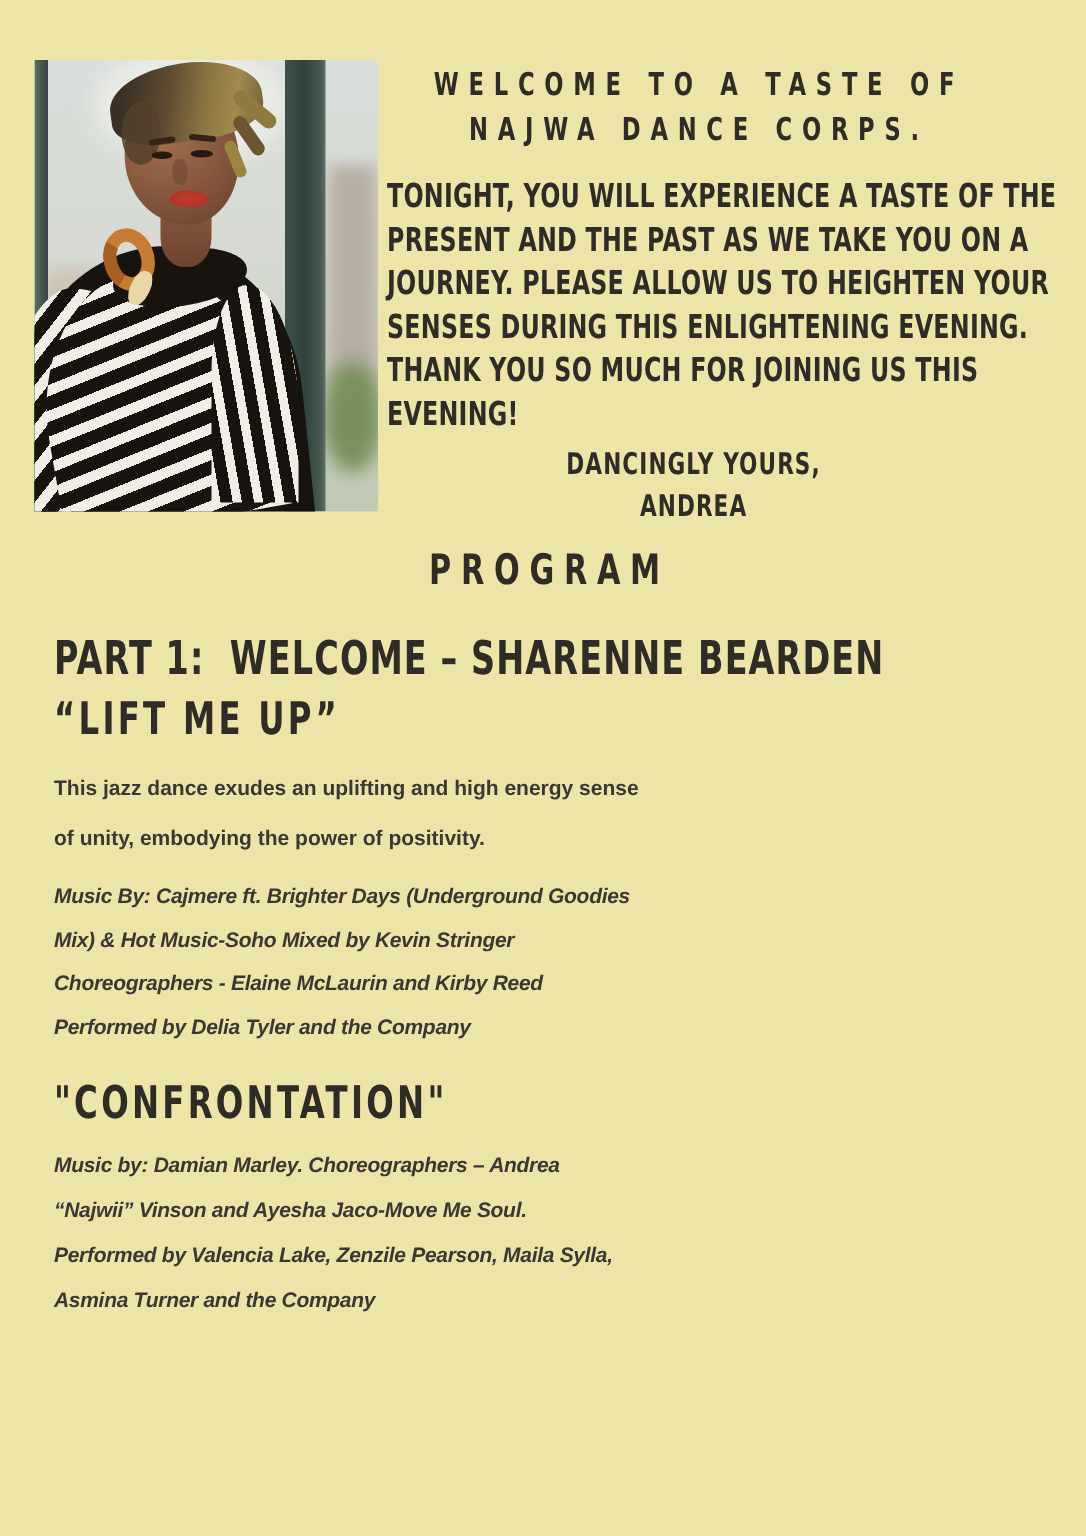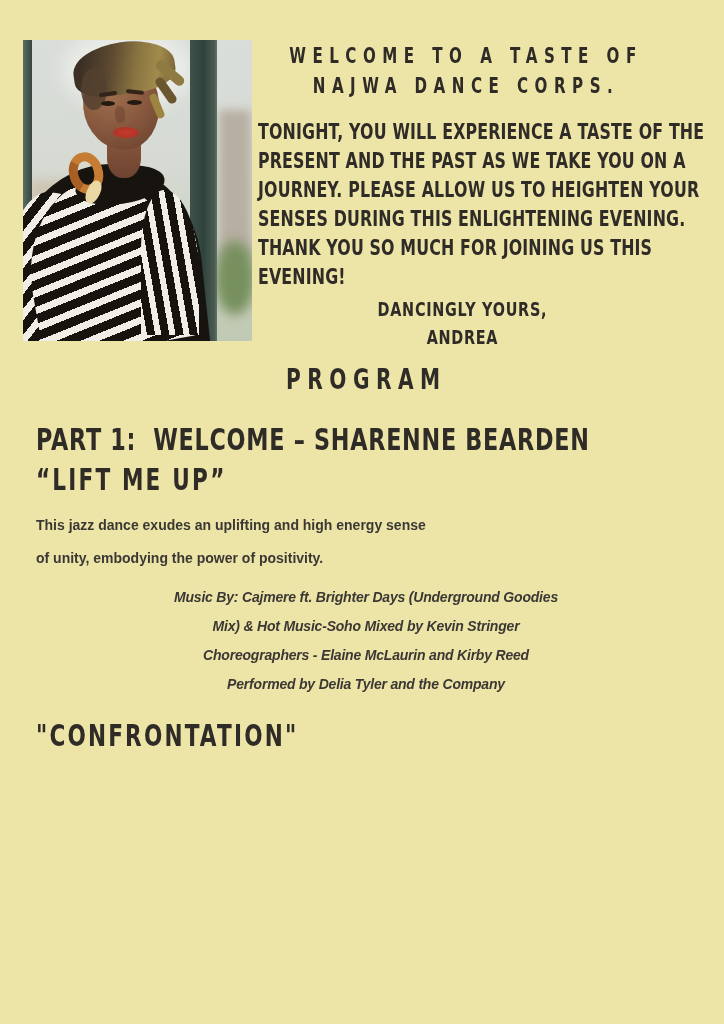--- a/index.html
+++ b/index.html
@@ -86,21 +86,21 @@
     white-space: pre;
     font-size: 14px;
   }
   .desc1 { margin-top: 12px; line-height: 33px; }
   .desc2 { margin-top: 10px; line-height: 32px; }
   .credits {
     font-style: italic;
     font-weight: 700;
     letter-spacing: -0.2px;
   }
-  .credits1 { margin-top: 8px; line-height: 29px; text-align: center; }
+  .credits1 { margin-top: 8px; line-height: 29px; }
   .credits2 { margin-top: 6px; line-height: 30px; }
 
   
   .photo {
     position: absolute;
     left: 23px; top: 37px;
     width: 229px; height: 301px;
     overflow: hidden;
     background: var(--sky, #D6DAD3);
   }
@@ -243,16 +243,20 @@
       <div class="body-text desc1">This jazz dance exudes an uplifting and high energy sense
 of unity, embodying the power of positivity.</div>
       <div class="body-text credits credits1">Music By: Cajmere ft. Brighter Days (Underground Goodies
 Mix) &amp; Hot Music-Soho Mixed by Kevin Stringer
 Choreographers - Elaine McLaurin and Kirby Reed
 Performed by Delia Tyler and the Company</div>
     </div>
 
     <div>
       <div class="display cond piece-title second">"CONFRONTATION"</div>
+      <div class="body-text credits credits2">Music by: Damian Marley. Choreographers – Andrea
+“Najwii” Vinson and Ayesha Jaco-Move Me Soul.
+Performed by Valencia Lake, Zenzile Pearson, Maila Sylla,
+Asmina Turner and the Company</div>
     </div>
   </div>
 
 </div>
 
 </body></html>

